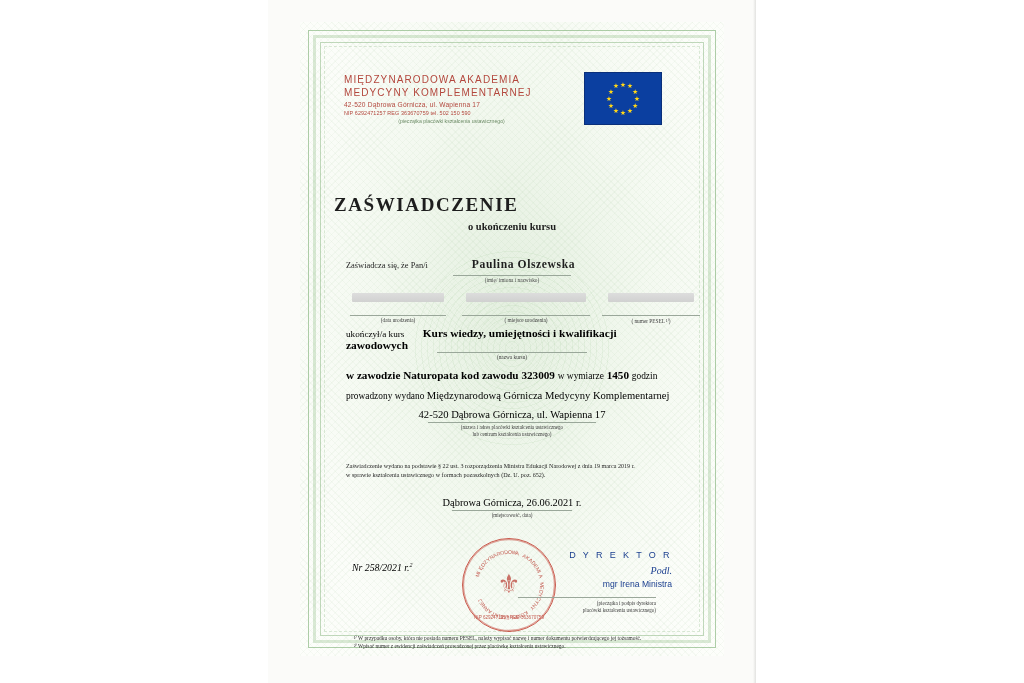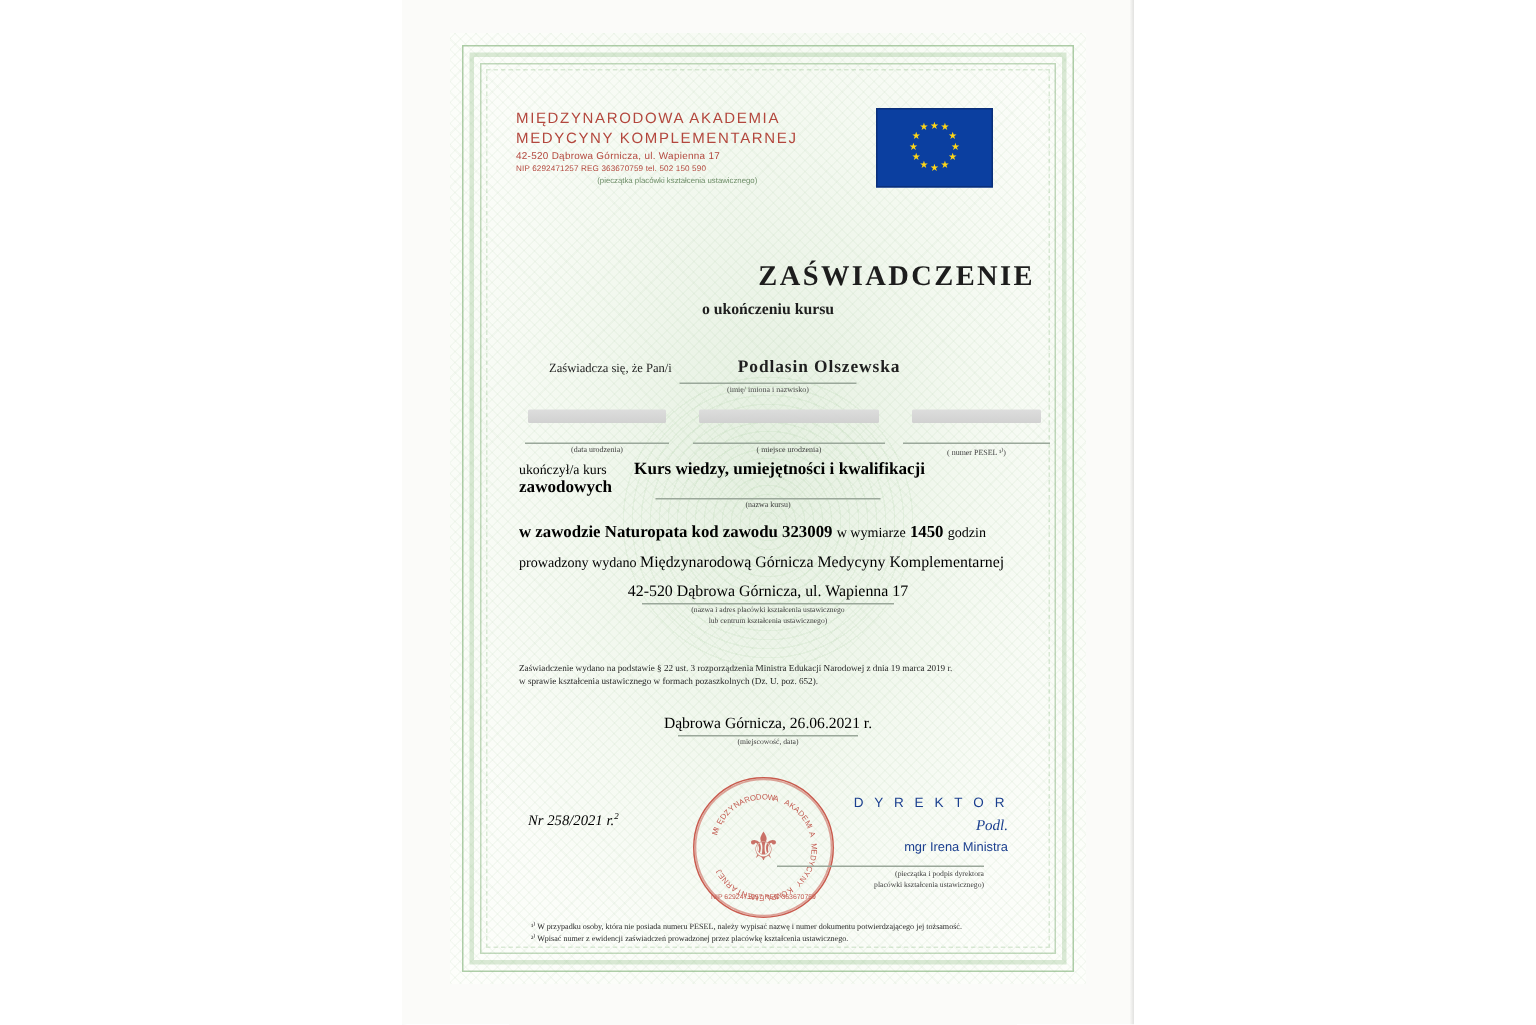--- a/index.html
+++ b/index.html
@@ -158,45 +158,44 @@
   .eu-star {
     position: absolute;
     color: #ffd617;
     font-size: 6.6px;
     line-height: 6.6px;
     transform: translate(-50%, -50%);
   }
 
   
   .title {
-    text-align: right;
+    text-align: left;
     font-size: 19px;
     font-weight: bold;
     letter-spacing: 1.6px;
     color: #1d1d1d;
-    margin-top: 34px;
+    margin-top: 54px;
     font-family: "Liberation Serif", serif;
   }
   .subtitle {
     text-align: center;
     font-size: 10.5px;
     font-weight: bold;
     color: #1d1d1d;
     margin-top: 5px;
   }
 
   
   .body { margin-top: 26px; padding: 0 12px; }
 
   .line {
     position: relative;
     font-size: 9.6px;
     color: #1f1f1f;
     min-height: 15px;
-    margin-left: 20px;
   }
   .line .lead { font-size: 8.4px; }
 
   .name-row {
     display: flex;
     align-items: baseline;
     gap: 10px;
   }
   .name-value {
     font-size: 11.6px;
@@ -479,21 +478,21 @@
         </div>
       </div>
 
       <div class="title">ZAŚWIADCZENIE</div>
       <div class="subtitle">o ukończeniu kursu</div>
 
       <div class="body">
 
         <div class="line name-row">
           <span class="lead">Zaświadcza się, że Pan/i</span>
-          <span class="name-value">Podlasin   Olszewska</span>
+          <span class="name-value">Paulina   Olszewska</span>
         </div>
         <div class="caption-row">
           <span class="caption-underline">(imię/ imiona  i nazwisko)</span>
         </div>
 
         <div class="redacted-row">
           <div class="redact r1"></div>
           <div class="redact r2"></div>
           <div class="redact r3"></div>
         </div>

